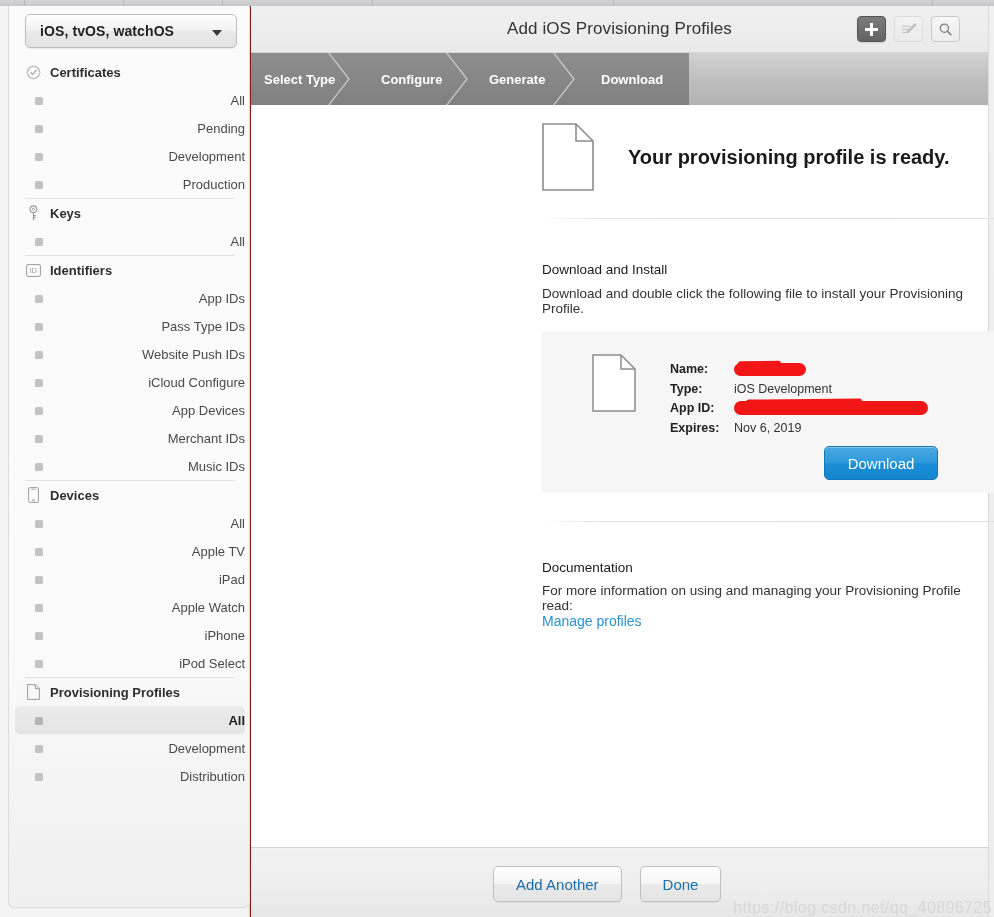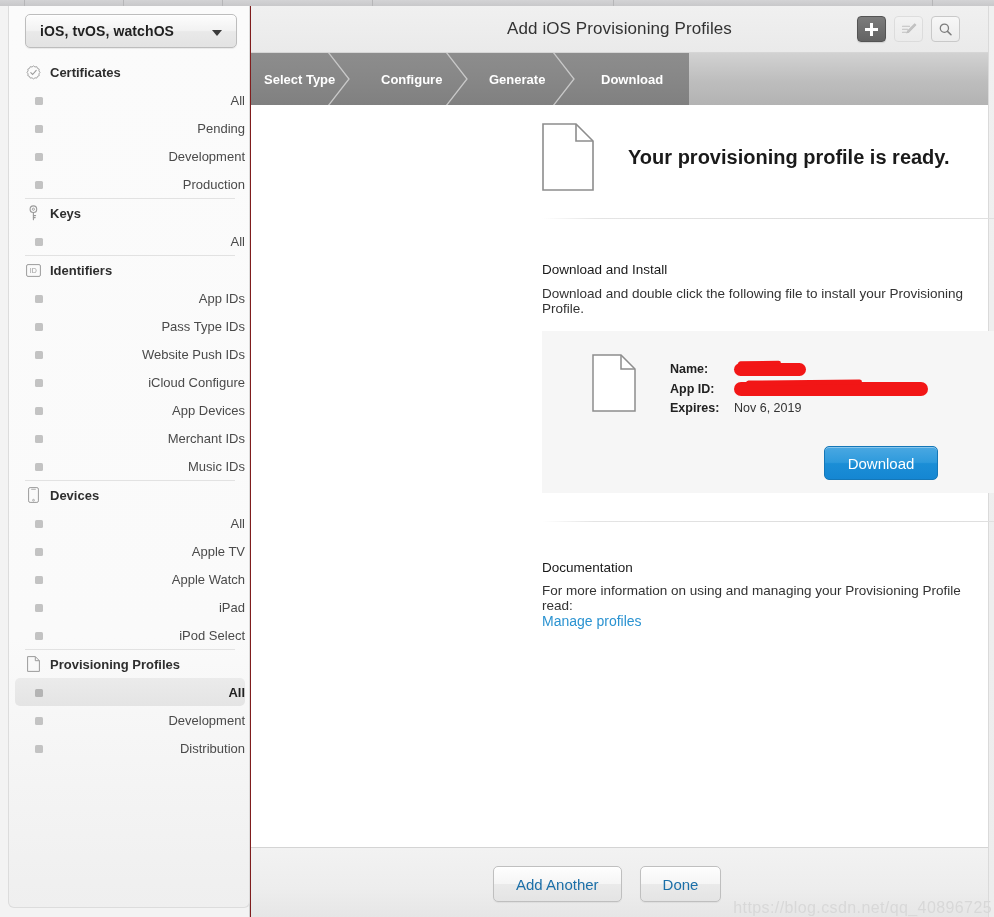--- a/index.html
+++ b/index.html
@@ -396,25 +396,29 @@
             <div class="nav-item">
               <span class="bullet"></span>
               <span class="txt">All</span>
             </div>
             <div class="nav-item">
               <span class="bullet"></span>
               <span class="txt">Apple TV</span>
             </div>
             <div class="nav-item">
               <span class="bullet"></span>
+              <span class="txt">iPad</span>
+            </div>
+            <div class="nav-item">
+              <span class="bullet"></span>
               <span class="txt">Apple Watch</span>
             </div>
             <div class="nav-item">
               <span class="bullet"></span>
-              <span class="txt">iPad</span>
+              <span class="txt">iPhone</span>
             </div>
             <div class="nav-item">
               <span class="bullet"></span>
               <span class="txt">iPod Select</span>
             </div>
           </div>
           <div class="nav-section">
             <div class="nav-divider"></div>
             <div class="group-head">
               <span class="group-icon">
@@ -520,20 +524,24 @@
         <svg class="doc-icon-sm" viewBox="0 0 44 58">
           <path d="M1 1 H29 L43 15 V57 H1 Z" fill="#ffffff" stroke="#8d8d8d" stroke-width="1.5"></path>
           <path d="M29 1 V15 H43" fill="none" stroke="#8d8d8d" stroke-width="1.5"></path>
         </svg>
         <div class="fields" id="card-fields">
             <div class="frow">
               <span class="flabel">Name:</span>
               <span class="redact nm"></span>
             </div>
             <div class="frow">
+              <span class="flabel">Type:</span>
+              <span class="fvalue">iOS Development</span>
+            </div>
+            <div class="frow">
               <span class="flabel">App ID:</span>
               <span class="redact aid"></span>
             </div>
             <div class="frow">
               <span class="flabel">Expires:</span>
               <span class="fvalue">Nov 6, 2019</span>
             </div>
           </div>
         <div class="dl-btn">Download</div>
       </div>

